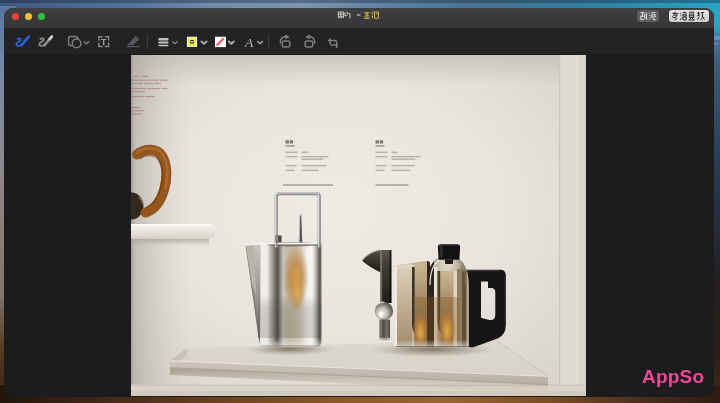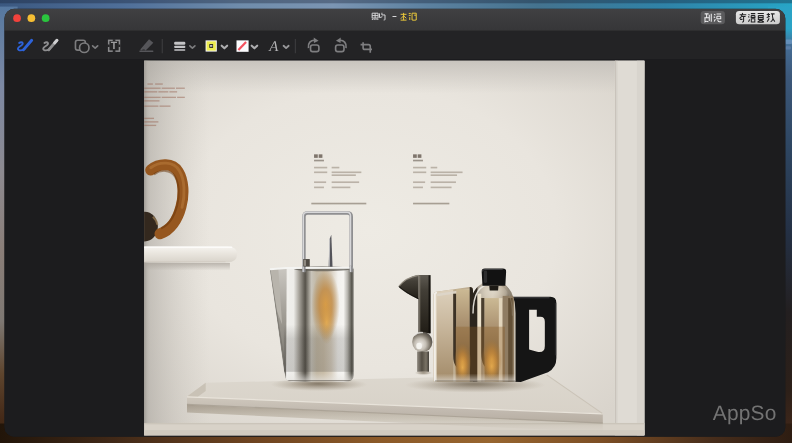--- a/index.html
+++ b/index.html
@@ -23,22 +23,22 @@
   #ly{left:20.7px;background:#f6be33;}
   #lg{left:33.7px;background:#2ac53e;}
   #title{left:0;top:0;width:710px;height:20px;line-height:21px;text-align:center;
     font-size:11.5px;font-weight:bold;color:#d9d9db;letter-spacing:0.3px;}
   .tbtn{top:1.5px;height:12.5px;border-radius:3px;font-size:9px;line-height:13px;text-align:center;font-weight:bold;}
   #btn-cancel{left:633px;width:22px;background:#5b5b5d;}
   #btn-save{left:664.5px;width:40px;background:linear-gradient(180deg,#e6e6e6,#cdcdcd);}
   #toolbar{left:0;top:20px;width:710px;height:25.5px;background:#232325;}
   #content{left:0;top:45.5px;width:710px;height:343.5px;background:#1c1c1e;}
   #photo{left:127px;top:47px;width:455px;height:341px;}
-  #appso{left:642px;top:365.5px;width:70px;height:22px;color:#737373;font-size:19px;
-    font-weight:normal;letter-spacing:0.2px;text-align:center;}
+  #appso{left:642px;top:365.5px;width:70px;height:22px;color:#ec4899;font-size:19px;
+    font-weight:bold;letter-spacing:0.2px;}
 </style>
 </head>
 <body>
   <div id="desk-top" class="abs"></div>
   <div id="desk-left" class="abs"></div>
   <div id="desk-right" class="abs"></div>
   <div id="desk-bottom" class="abs"></div>
   <div class="abs" style="left:713.5px;top:36px;width:6px;height:4px;background:rgba(130,160,205,.55);border-radius:1px"></div>
   <div class="abs" style="left:714px;top:42px;width:5px;height:3px;background:rgba(120,150,195,.4);border-radius:1px"></div>
   <div id="win" class="abs">

